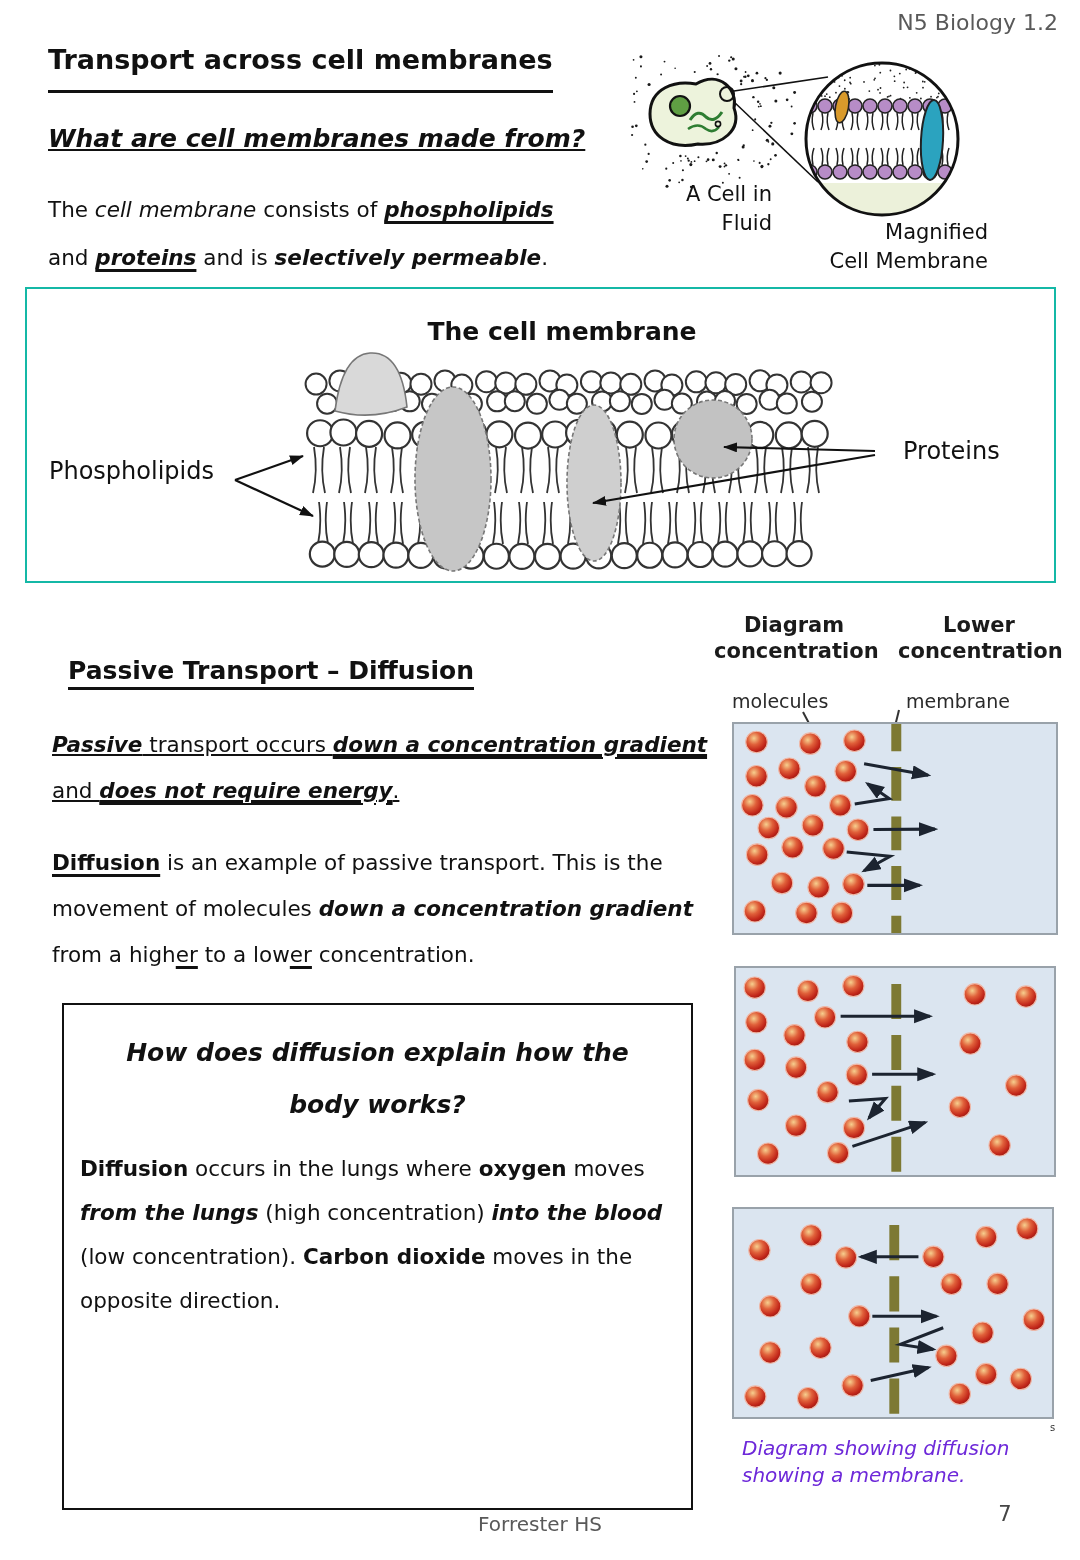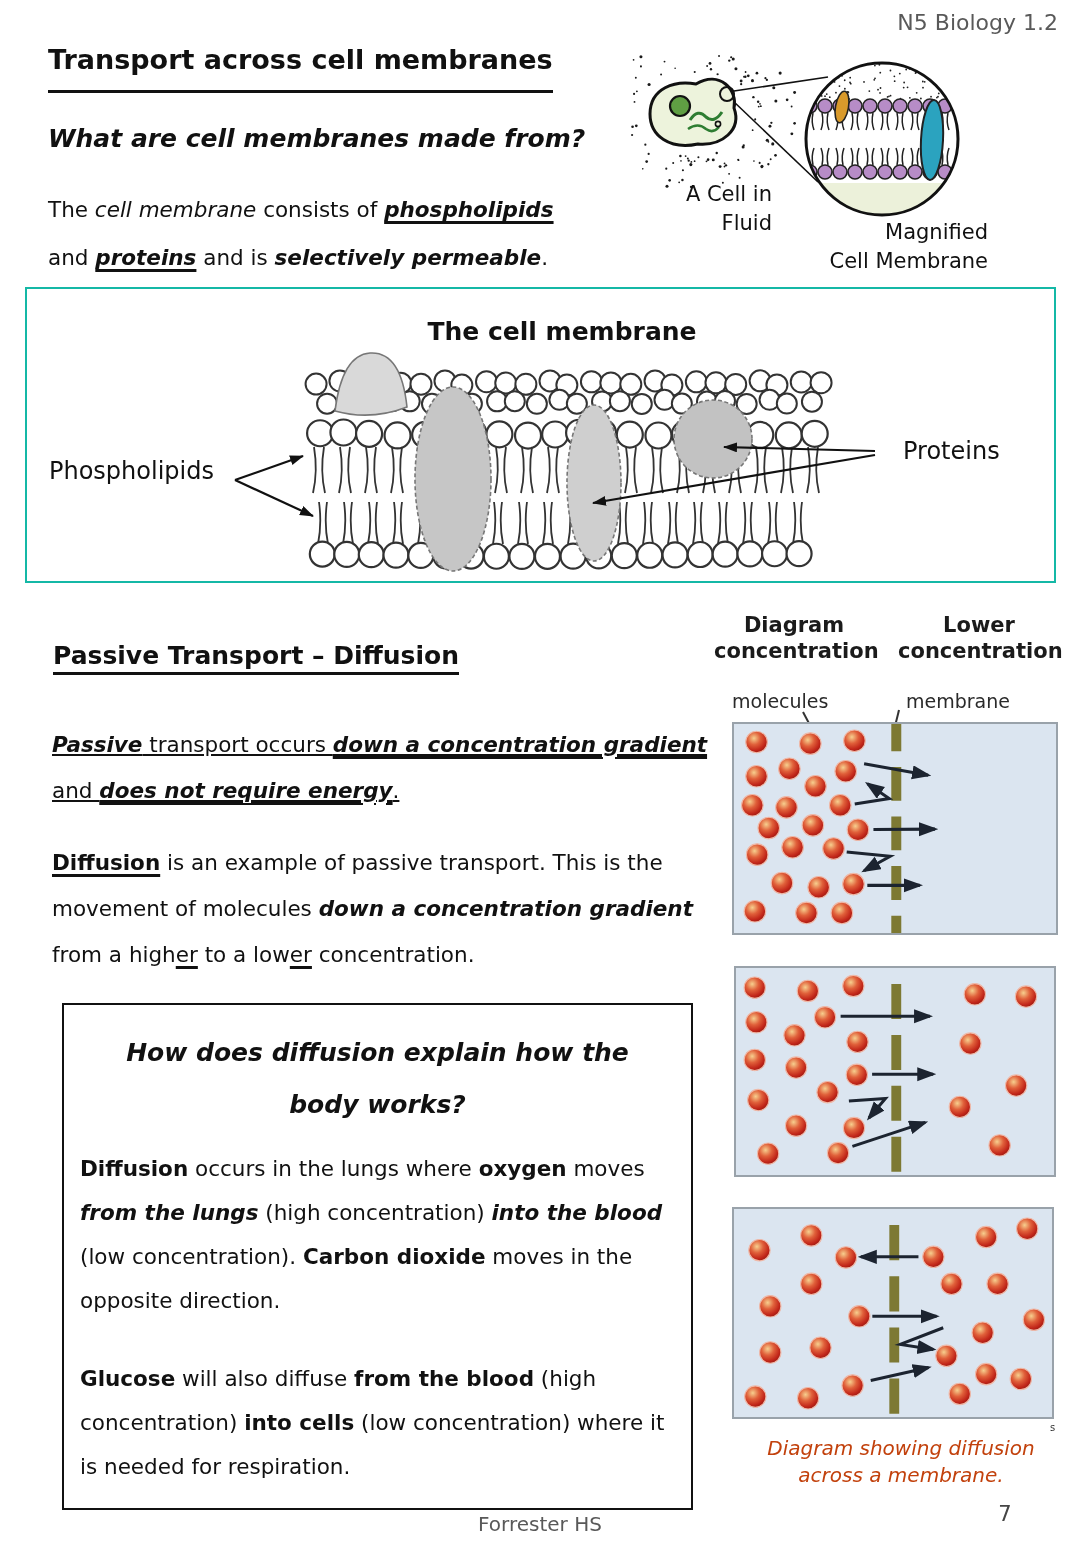--- a/index.html
+++ b/index.html
@@ -2,21 +2,21 @@
 <html><head>
 <meta charset="utf-8">
 <style>
   html,body{margin:0;padding:0;background:#ffffff;}
   .page{position:relative;width:1080px;height:1560px;background:#fff;overflow:hidden;
         font-family:"DejaVu Sans",sans-serif;color:#111;}
   .abs{position:absolute;}
   .course-tag{top:10px;right:22px;font-size:22px;color:#595959;}
   .title{left:48px;top:44px;font-size:27px;font-weight:bold;}
   .title .u{border-bottom:3px solid #111;padding-bottom:15px;}
-  .subheading{left:48px;top:124px;font-size:25px;font-weight:bold;font-style:italic;}
+  .subheading{left:48px;top:124px;font-size:25px;font-weight:bold;font-style:italic;text-decoration:underline;}
   .body-text{font-size:21.5px;line-height:48px;}
   .intro-para{left:48px;top:186px;width:600px;}
   .sg-b{font-weight:bold;}
   .sg-i{font-style:italic;}
   .sg-u{text-decoration:underline;text-decoration-thickness:2.5px;text-underline-offset:4px;}
   .membrane-box{left:25px;top:287px;width:1031px;height:296px;border:2px solid #14b8a6;box-sizing:border-box;}
   .membrane-title{left:285px;top:28px;width:500px;text-align:center;font-size:25px;font-weight:bold;}
   .label-phospholipids{left:22px;top:168px;font-size:24px;}
   .label-proteins{left:876px;top:148px;font-size:24px;}
   .section-heading{left:52px;top:640px;font-size:25px;font-weight:bold;}
@@ -32,21 +32,21 @@
   .pointer-line{position:absolute;width:2px;background:#333;transform-origin:top center;}
   .panel{position:absolute;border:2px solid #99a2aa;box-sizing:border-box;background:#dbe5f0;}
   .panel svg{display:block;width:100%;height:100%;}
   .panel1{left:732px;top:722px;width:326px;height:213px;}
   .panel2{left:734px;top:966px;width:322px;height:211px;}
   .panel3{left:732px;top:1207px;width:322px;height:212px;}
   .works-box{left:62px;top:1003px;width:631px;height:507px;border:2px solid #111;box-sizing:border-box;}
   .works-title{left:0;top:22px;width:100%;text-align:center;font-size:25px;font-weight:bold;font-style:italic;line-height:52px;padding:0 32px;box-sizing:border-box;}
   .works-para1{left:16px;top:142px;width:600px;line-height:44px;}
   .works-para2{left:16px;top:352px;width:600px;line-height:44px;}
-  .caption{left:742px;top:1435px;width:318px;text-align:center;font-size:20px;font-style:italic;color:#c2410c;line-height:27px;}
+  .caption{left:742px;top:1435px;width:318px;font-size:20px;font-style:italic;color:#6d28d9;line-height:27px;}
   .watermark-s{left:1050px;top:1422px;font-size:10px;color:#333;}
   .footer-school{left:0;top:1512px;width:100%;text-align:center;font-size:20px;color:#595959;}
   .page-number{left:985px;top:1502px;width:40px;text-align:center;font-size:21px;color:#454545;}
   .fig-caption-lines div{display:block;}
   .cell-fig-label{font-size:21px;color:#111;text-align:right;line-height:29px;}
 </style>
 </head>
 <body>
 
 <div class="page">
@@ -510,21 +510,21 @@
         <line x1="208" y1="191" x2="276" y2="167" stroke="#111" stroke-width="2.2" marker-end="url(#mbah)"></line>
         <line x1="208" y1="191" x2="286" y2="227" stroke="#111" stroke-width="2.2" marker-end="url(#mbah)"></line>
         <line x1="848" y1="162" x2="697" y2="158" stroke="#111" stroke-width="2.2" marker-end="url(#mbah)"></line>
         <line x1="848" y1="166" x2="566" y2="214" stroke="#111" stroke-width="2.2" marker-end="url(#mbah)"></line>
       </svg>
     <div class="abs membrane-title">The cell membrane</div>
     <div class="abs label-phospholipids">Phospholipids</div>
     <div class="abs label-proteins">Proteins</div>
   </div>
 
-  <h3 class="abs section-heading" style="margin:1px;"><span class="u">Passive Transport – Diffusion</span></h3>
+  <h3 class="abs section-heading" style="margin:16px;"><span class="u">Passive Transport – Diffusion</span></h3>
 
   <p class="abs body-text passive-para1" style="margin:0;"><span class="sg-b sg-i">Passive</span><span> transport occurs </span><span class="sg-b sg-i sg-u">down a concentration gradient</span><br><span>and </span><span class="sg-b sg-i sg-u">does not require energy</span><span>.</span></p>
   <p class="abs body-text passive-para2" style="margin:0;"><span class="sg-b sg-u">Diffusion</span><span> is an example of passive transport. This is the</span><br><span>movement of molecules </span><span class="sg-b sg-i">down a concentration gradient</span><br><span>from a high</span><span class="sg-u">er</span><span> to a low</span><span class="sg-u">er</span><span> concentration.</span></p>
 
   <div class="abs col-header hdr-left">
     <div>Diagram</div>
     <div>concentration</div>
   </div>
   <div class="abs col-header hdr-right">
     <div>Lower</div>
@@ -660,25 +660,24 @@
         <polyline points="43.5,33.54 63.7,33.54" fill="none" stroke="#1c2430" stroke-width="0.95" marker-end="url(#ah2)" stroke-linejoin="miter"></polyline>
         <polyline points="65.8,37.115 52.3,42.315 62.7,43.875" fill="none" stroke="#1c2430" stroke-width="0.95" marker-end="url(#ah2)" stroke-linejoin="miter"></polyline>
         <polyline points="43,53.625 61.2,49.53" fill="none" stroke="#1c2430" stroke-width="0.95" marker-end="url(#ah2)" stroke-linejoin="miter"></polyline>
       </svg>
     </div>
 
   <div class="abs watermark-s">s</div>
 
   <div class="abs caption fig-caption-lines">
     <div>Diagram showing diffusion</div>
-    <div>across a membrane.</div>
+    <div>showing a membrane.</div>
   </div>
 
   <div class="abs works-box">
     <div class="abs works-title">How does diffusion explain how the body works?</div>
     <p class="abs body-text works-para1" style="margin:0;"><span class="sg-b">Diffusion</span><span> occurs in the lungs where </span><span class="sg-b">oxygen</span><span> moves</span><br><span class="sg-b sg-i">from the lungs</span><span> (high concentration) </span><span class="sg-b sg-i">into the blood</span><br><span>(low concentration). </span><span class="sg-b">Carbon dioxide</span><span> moves in the</span><br><span>opposite direction.</span></p>
-    <p class="abs body-text works-para2" style="margin:0;"><span class="sg-b">Glucose</span><span> will also diffuse </span><span class="sg-b">from the blood</span><span> (high</span><br><span>concentration) </span><span class="sg-b">into cells</span><span> (low concentration) where it</span><br><span>is needed for respiration.</span></p>
   </div>
 
   <div class="abs footer-school">Forrester HS</div>
   <div class="abs page-number">7</div>
 
 </div>
 
 </body></html>

